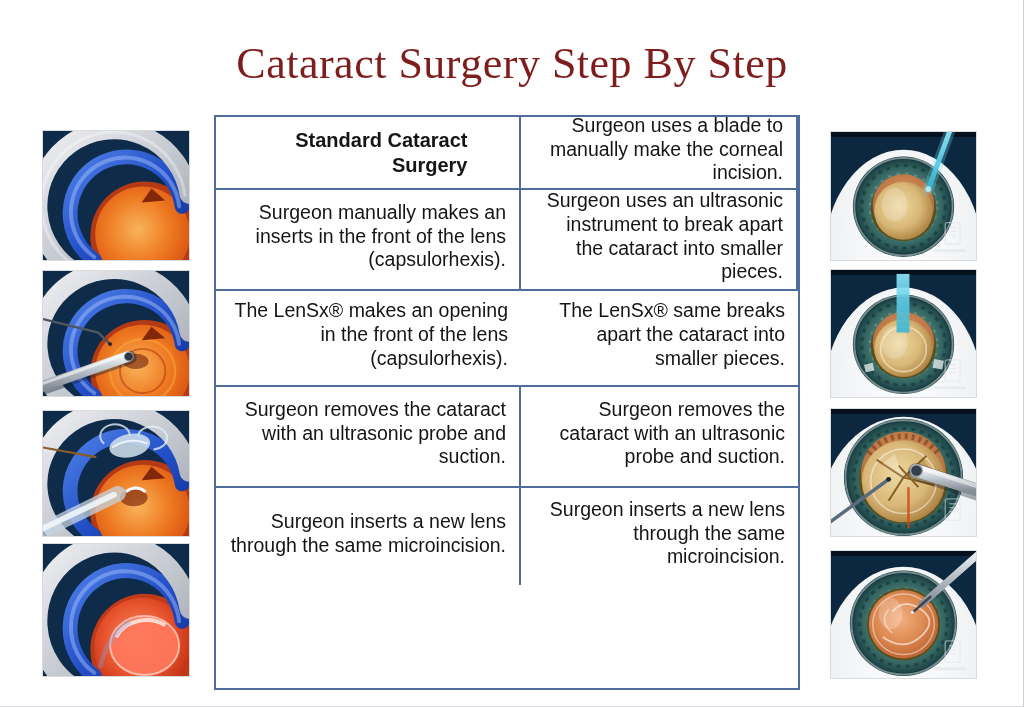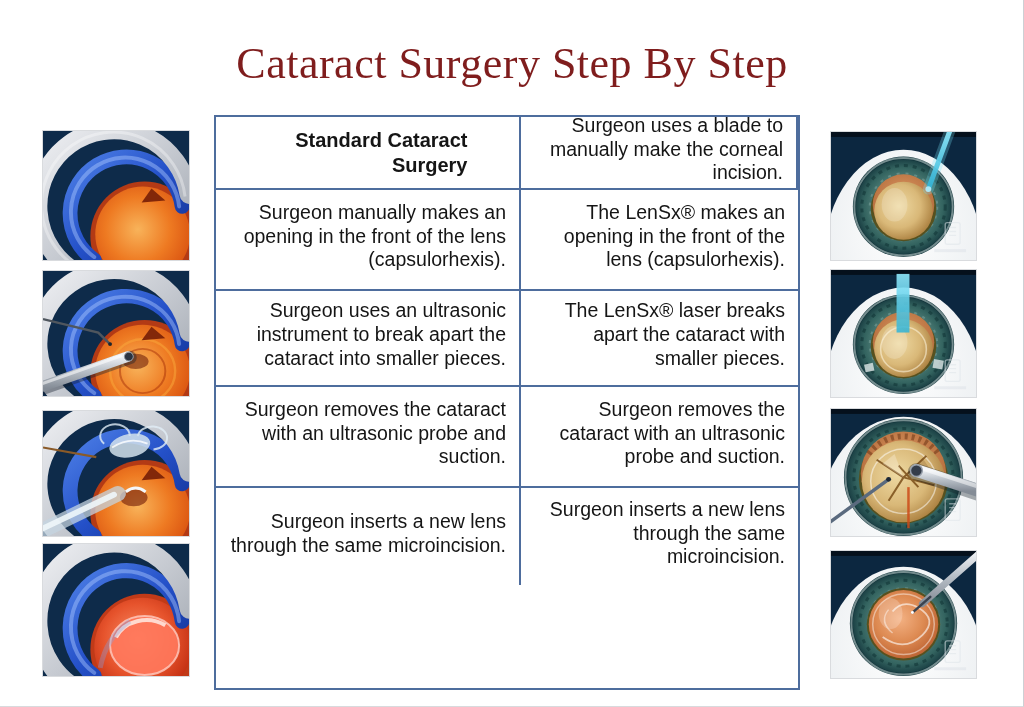--- a/index.html
+++ b/index.html
@@ -100,31 +100,31 @@
   <section class="cmp-table">
     <div class="cell hdr c1 rb">
         <span>Standard Cataract Surgery</span>
       </div>
 
     <div class="cell c1 rb">
         <span>Surgeon uses a blade to manually make the corneal incision.</span>
       </div>
 
     <div class="cell c1 rb">
-        <span>Surgeon manually makes an opening in the front of the lens (capsulorhexis).</span>
-      </div>
+        <span>Surgeon manually makes an inserts in the front of the lens (capsulorhexis).</span>
+      </div>
+    <div class="cell c1 rb">
+        <span>Surgeon uses an ultrasonic instrument to break apart the cataract into smaller pieces.</span>
+      </div>
+
     <div class="cell rb">
         <span>The LenSx® makes an opening in the front of the lens (capsulorhexis).</span>
       </div>
-
-    <div class="cell c1 rb">
-        <span>Surgeon uses an ultrasonic instrument to break apart the cataract into smaller pieces.</span>
-      </div>
     <div class="cell rb">
-        <span>The LenSx® laser breaks apart the cataract with smaller pieces.</span>
+        <span>The LenSx® same breaks apart the cataract into smaller pieces.</span>
       </div>
 
     <div class="cell c1 rb">
         <span>Surgeon removes the cataract with an ultrasonic probe and suction.</span>
       </div>
     <div class="cell rb">
         <span>Surgeon removes the cataract with an ultrasonic probe and suction.</span>
       </div>
 
     <div class="cell c1">

